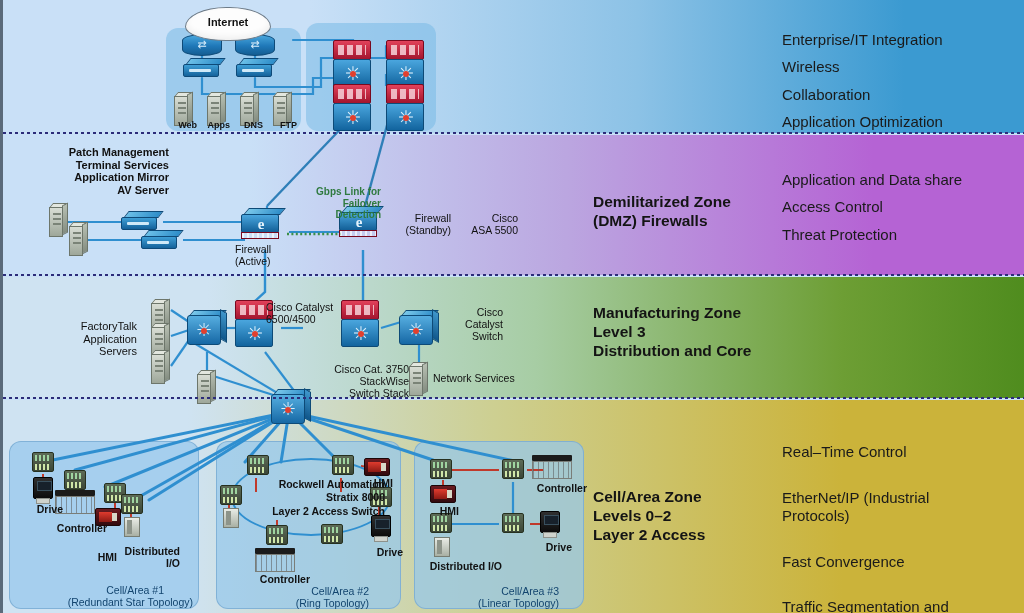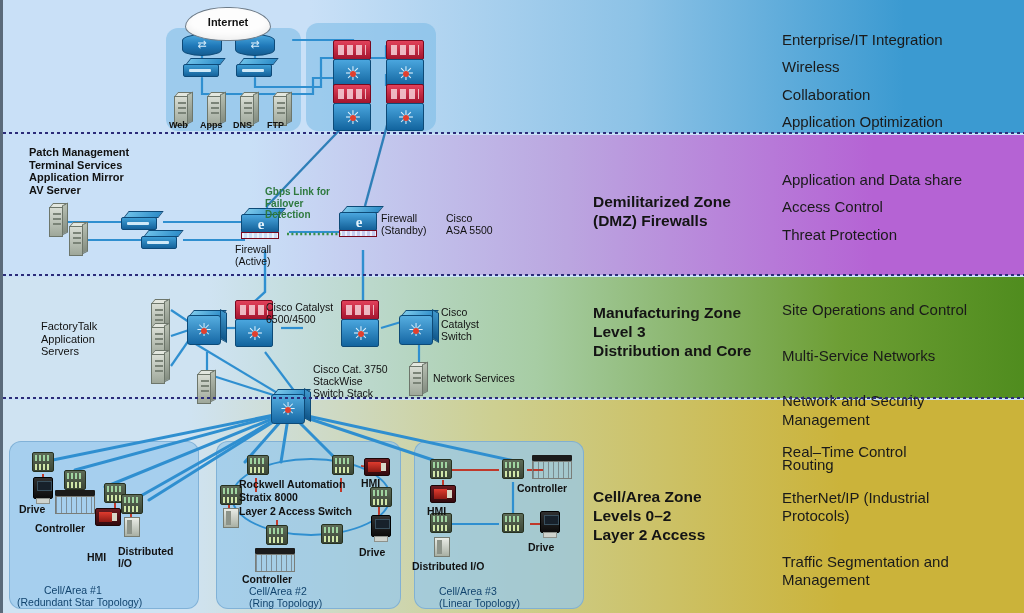--- a/index.html
+++ b/index.html
@@ -48,21 +48,21 @@
   }
   .zone-bullets .b { margin-bottom: 9px; }
 
   
   .lbl {
     position: absolute;
     font-size: 10.5px;
     color: #111;
     z-index: 25;
     white-space: pre-line;
-    text-align: left;
+    text-align: right;
     line-height: 1.15;
   }
   .lbl.bold { font-weight: bold; }
   .lbl.tiny { font-size: 9px; }
   .lbl.blue { color: #12446e; }
   .lbl.green { color: #2f7a3f; font-weight: bold; }
 
   
   .grpbox {
     position: absolute;
@@ -344,35 +344,29 @@
 (DMZ) Firewalls</div>
   <div class="zone-bullets" style="left:779px; top:171px;">
     <div class="b">Application and Data share</div>
     <div class="b">Access Control</div>
     <div class="b">Threat Protection</div>
   </div>
 
   <div class="zone-title" style="left:590px; top:304px;">Manufacturing Zone
 Level 3
 Distribution and Core</div>
-  <div class="zone-bullets" style="left:779px; top:283px; white-space:pre-line;">
-    <div class="b">Site Operations and Control</div>
-    <div class="b">Multi-Service Networks</div>
-    <div class="b">Network and Security
-Management</div>
-    <div class="b">Routing</div>
-  </div>
 
   <div class="zone-title" style="left:590px; top:488px;">Cell/Area Zone
 Levels 0–2
 Layer 2 Access</div>
   <div class="zone-bullets" style="left:779px; top:425px; white-space:pre-line;">
     <div class="b">Real–Time Control</div>
     <div class="b">EtherNet/IP (Industrial
 Protocols)</div>
+    <div class="b">Fast Convergence</div>
     <div class="b">Traffic Segmentation and
 Management</div>
     
   </div>
 
   <div class="grpbox" style="left:163px; top:28px; width:135px; height:103px;"></div>
   <div class="grpbox" style="left:303px; top:23px; width:130px; height:108px;"></div>
 
   <div class="cellbox" style="left:6px; top:441px; width:190px; height:168px;"></div>
   <div class="cellbox" style="left:213px; top:441px; width:185px; height:168px;"></div>

